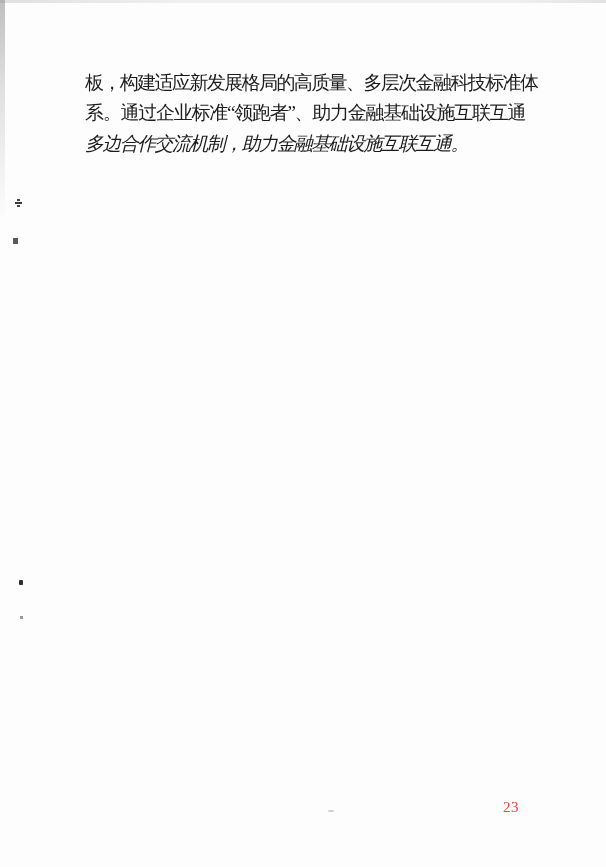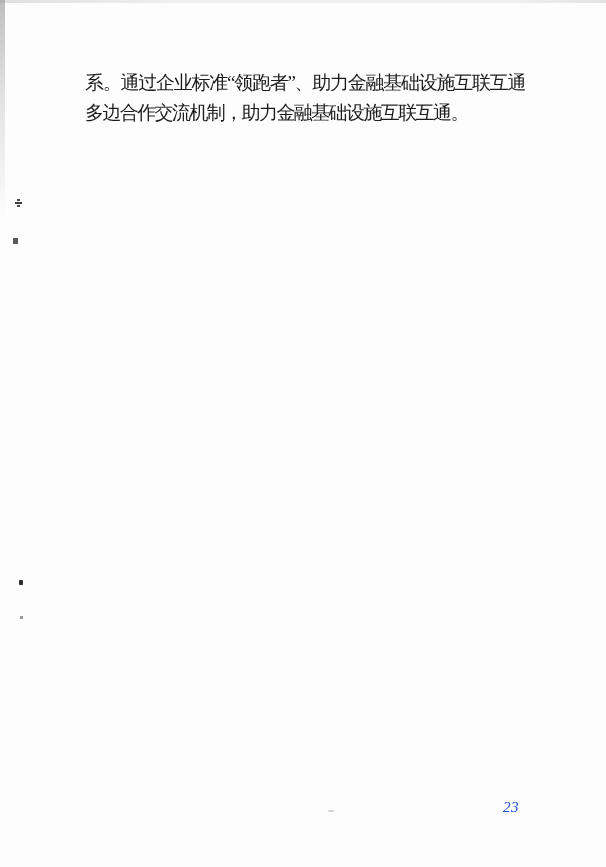--- a/index.html
+++ b/index.html
@@ -54,29 +54,29 @@
     letter-spacing: -1.6px;
     text-align: justify;
   }
   .body-text .line {
     text-align-last: justify;
     white-space: nowrap;
     height: 30.4px;
   }
   .body-text .line.last {
     text-align-last: left;
+    font-style: italic;
   }
   .page-number {
     position: absolute;
     left: 503px;
     top: 799px;
-    color: #1d4ed8;
+    color: #ef4444;
     font-size: 15px;
     letter-spacing: .5px;
-    font-style: italic;
   }
 </style>
 </head>
 <body>
 
 <div class="page">
 
   <div class="scan-edge-top"></div>
   <div class="scan-edge-left"></div>
 
@@ -84,19 +84,20 @@
     <div class="dot-top"></div>
     <div class="bar"></div>
     <div class="dot-bottom"></div>
   </div>
   <div class="speck speck-square"></div>
   <div class="speck speck-dot"></div>
   <div class="speck speck-small"></div>
   <div class="speck speck-faint"></div>
 
   <div class="body-text">
+    <div class="line">板，构建适应新发展格局的高质量、多层次金融科技标准体</div>
     <div class="line">系。通过企业标准“领跑者”、助力金融基础设施互联互通</div>
     <div class="line last">多边合作交流机制，助力金融基础设施互联互通。</div>
   </div>
 
   <div class="page-number">23</div>
 
 </div>
 
 </body></html>

